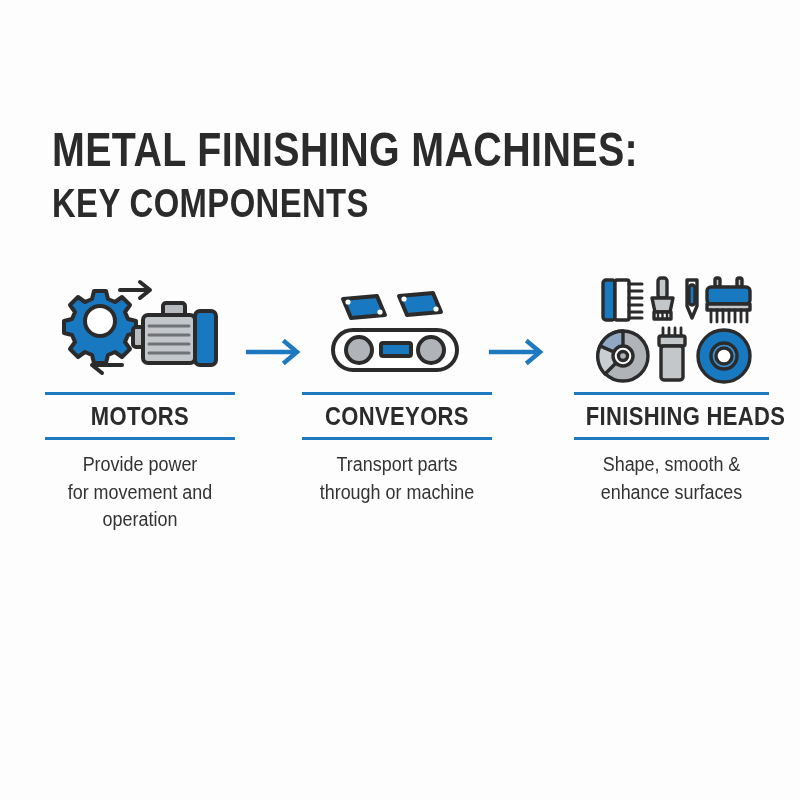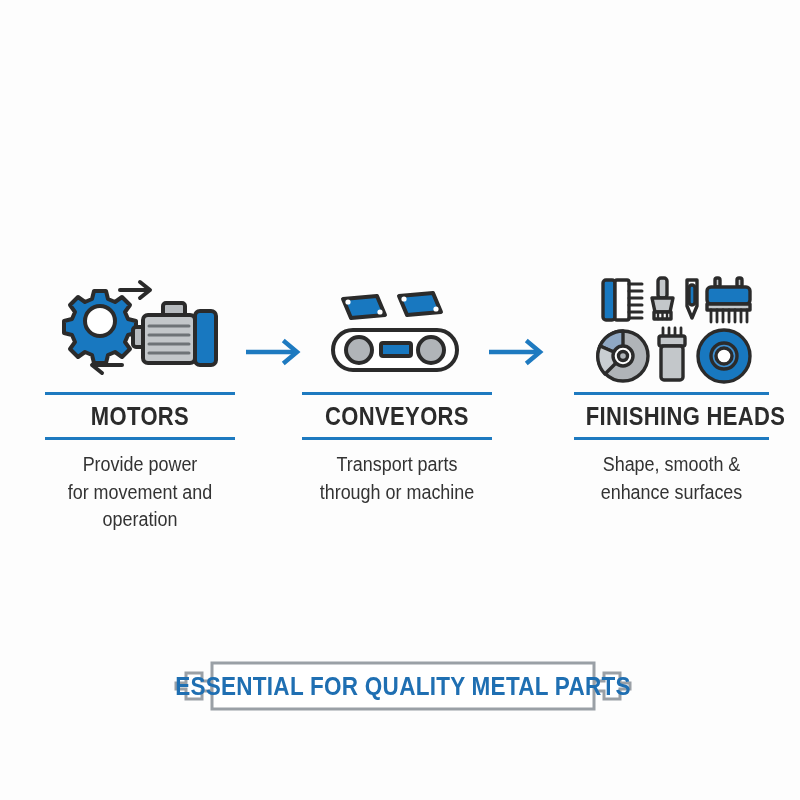--- a/index.html
+++ b/index.html
@@ -124,20 +124,24 @@
     transform: scaleX(0.9);
     white-space: nowrap;
     pointer-events: none;
   }
 </style>
 </head>
 <body>
 
 <div class="infographic">
 
+  <div class="title-block">
+    <div class="title-line1">METAL FINISHING MACHINES:</div>
+    <div class="title-line2">KEY COMPONENTS</div>
+  </div>
 
   <div class="columns">
 
     <div class="col col-2">
       <div class="icon-area">
         <svg width="140" height="105" viewBox="0 0 140 105" xmlns="http://www.w3.org/2000/svg">
           <g stroke="#2b2b2b" stroke-width="4" stroke-linejoin="round">
 
             <path d="M16 24 L50 21 L58 40 L24 43 Z" fill="#1878c0"></path>
             <circle cx="21" cy="27" r="2.6" fill="#ffffff" stroke="none"></circle>
@@ -298,27 +302,14 @@
   </div>
   <div class="arrow arrow-2">
     <svg width="58" height="28" viewBox="0 0 58 28" xmlns="http://www.w3.org/2000/svg">
       <g fill="none" stroke="#1e7ac0" stroke-width="4.5" stroke-linecap="square" stroke-linejoin="miter">
         <line x1="1" y1="14" x2="48" y2="14"></line>
         <polyline points="39,4 51,14 39,24"></polyline>
       </g>
     </svg>
   </div>
 
-  <div class="banner">
-    <svg width="470" height="58" viewBox="0 0 470 58" xmlns="http://www.w3.org/2000/svg">
-      <g fill="none" stroke="#9aa0a6" stroke-width="3" stroke-linejoin="miter">
-
-        <path d="M34 16 L18 16 L18 26 L8 26 L8 32 L18 32 L18 42 L34 42 L34 34 L44 34 L44 24 L34 24 Z" fill="#ffffff"></path>
-
-        <path d="M436 16 L452 16 L452 26 L462 26 L462 32 L452 32 L452 42 L436 42 L436 34 L426 34 L426 24 L436 24 Z" fill="#ffffff"></path>
-
-        <path d="M44 6 L426 6 L426 52 L44 52 Z" fill="#ffffff"></path>
-      </g>
-    </svg>
-    <div class="banner-text">ESSENTIAL FOR QUALITY METAL PARTS</div>
-  </div>
 
 </div>
 
 </body></html>

